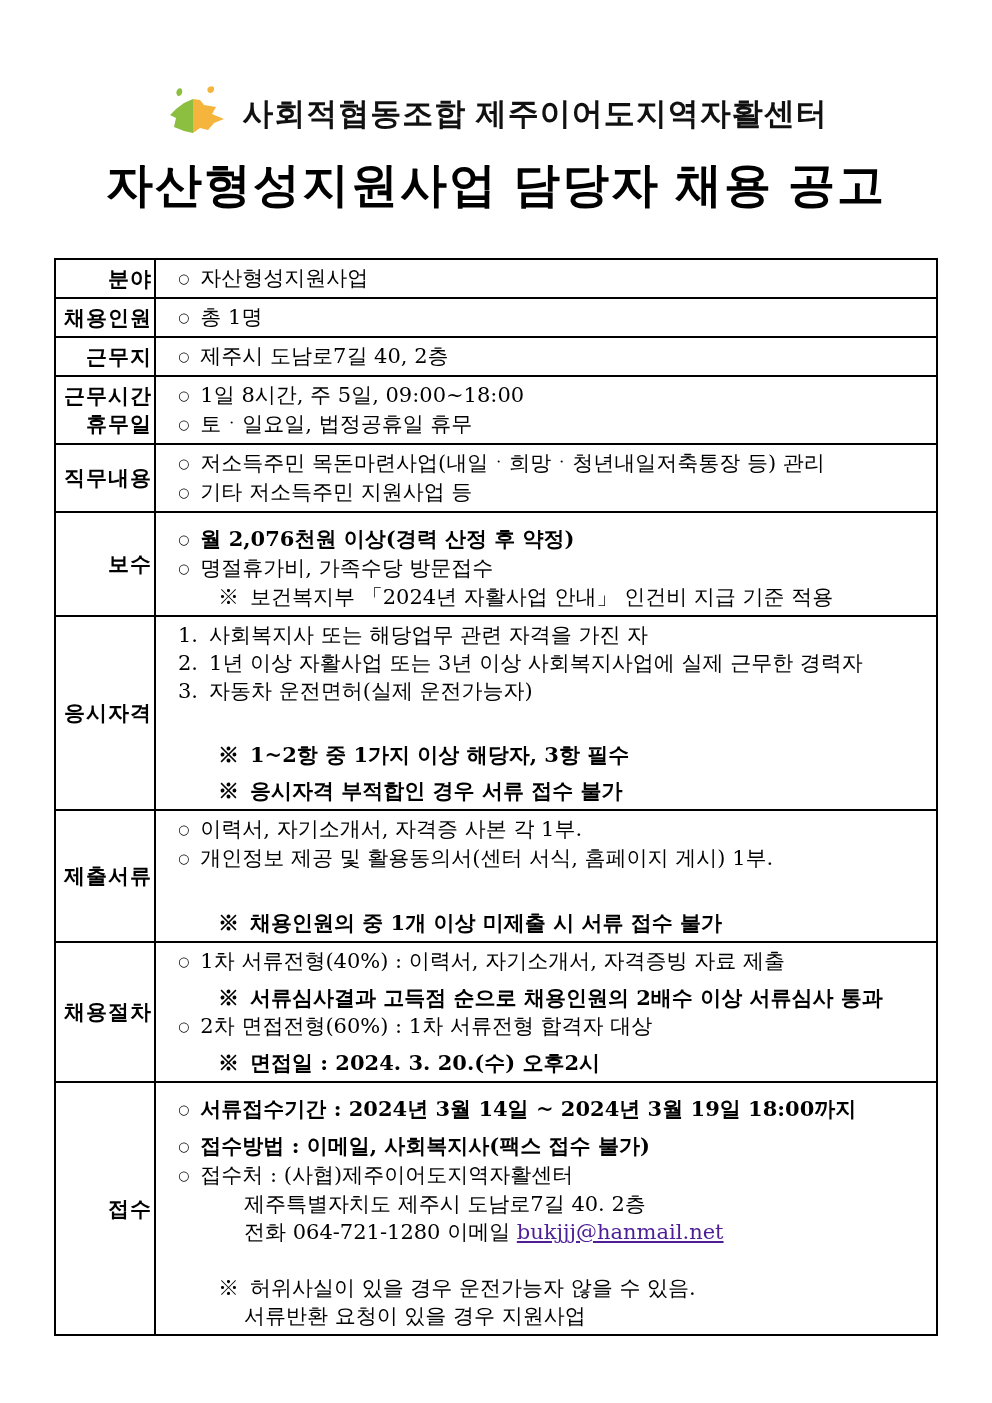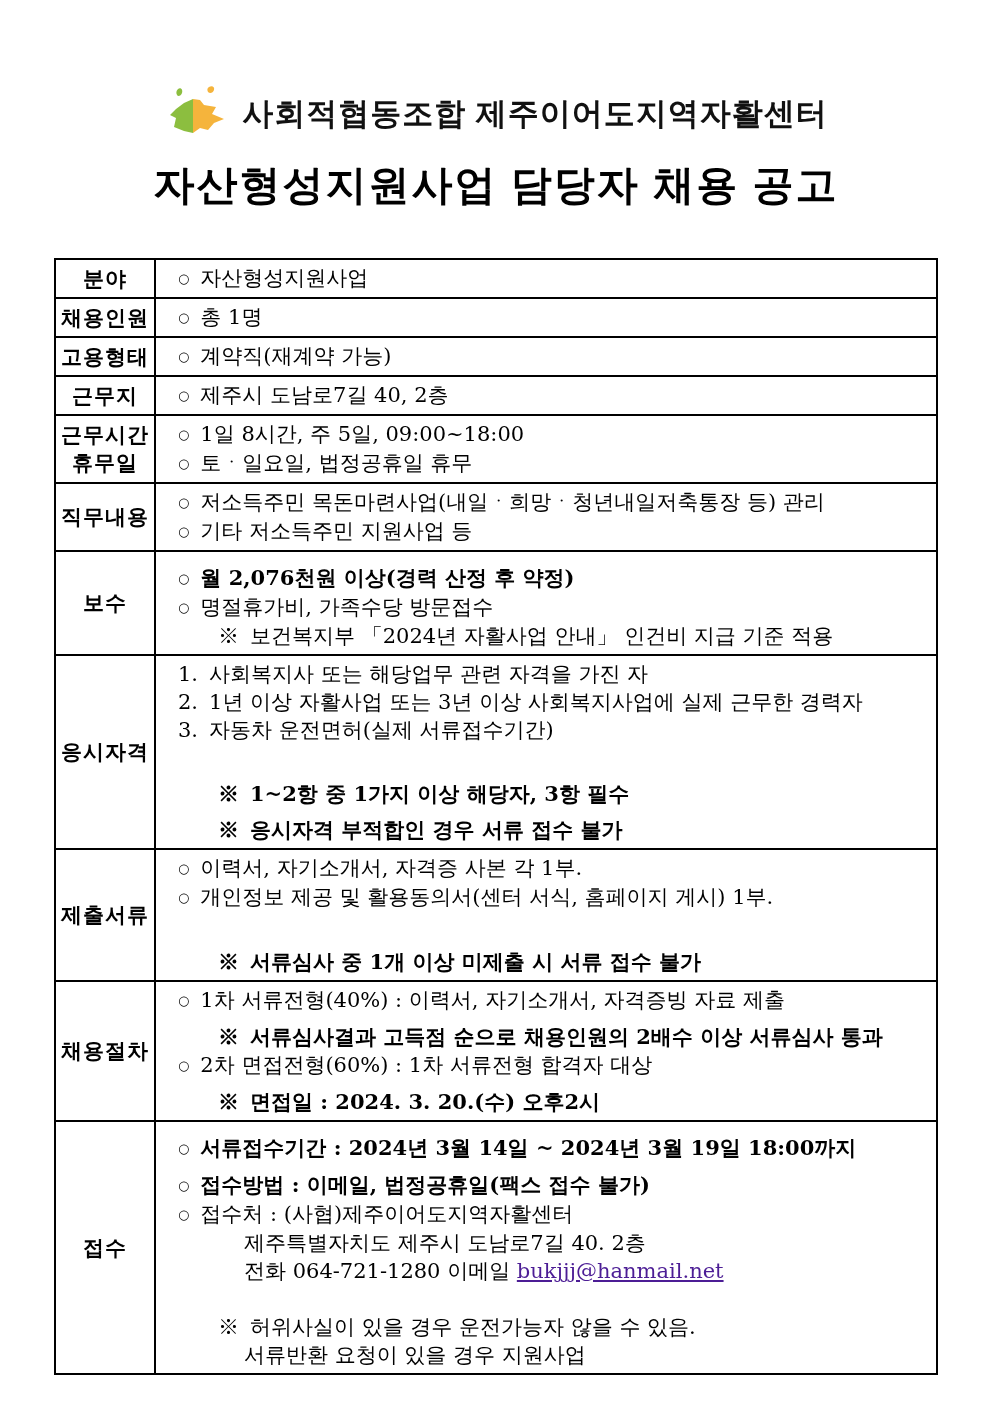--- a/index.html
+++ b/index.html
@@ -20,36 +20,36 @@
   }
   .logo { width: 62px; height: 58px; flex: 0 0 auto; }
   .org-name {
     font-family: "Liberation Sans", "DejaVu Sans", sans-serif;
     font-size: 31px; font-weight: 600; letter-spacing: 1px; color: #111;
     white-space: nowrap;
   }
   .page-title {
     margin-top: 12px;
     font-family: "Liberation Sans", "DejaVu Sans", sans-serif;
-    font-size: 41px; font-weight: 800; letter-spacing: 2px; color: #000;
+    font-size: 47px; font-weight: 800; letter-spacing: 2px; color: #000;
     line-height: 54px;
     white-space: nowrap;
   }
   table.recruit {
     margin: 46px auto 0 auto;
     width: 884px;
     border-collapse: collapse;
     table-layout: fixed;
   }
   table.recruit th, table.recruit td {
     border: 2px solid #000000;
   }
   table.recruit th {
     width: 100px;
-    text-align: center;
+    text-align: right;
     vertical-align: middle;
     font-size: 21px;
     font-weight: bold;
     padding: 4px 2px;
     line-height: 28px;
     letter-spacing: 1px;
   }
   table.recruit td {
     vertical-align: middle;
     font-size: 21px;
@@ -94,26 +94,20 @@
             <div class="line"><span class="bullet circle">○</span><span>자산형성지원사업</span></div>
           </td>
         </tr>
         <tr>
           <th>채용인원</th>
           <td>
             <div class="line"><span class="bullet circle">○</span><span>총 1명</span></div>
           </td>
         </tr>
         <tr>
-          <th>고용형태</th>
-          <td>
-            <div class="line"><span class="bullet circle">○</span><span>계약직(재계약 가능)</span></div>
-          </td>
-        </tr>
-        <tr>
           <th>근무지</th>
           <td>
             <div class="line"><span class="bullet circle">○</span><span>제주시 도남로7길 40, 2층</span></div>
           </td>
         </tr>
         <tr>
           <th>근무시간<br>휴무일</th>
           <td>
             <div class="line"><span class="bullet circle">○</span><span>1일 8시간, 주 5일, 09:00~18:00</span></div>
             <div class="line"><span class="bullet circle">○</span><span>토ㆍ일요일, 법정공휴일 휴무</span></div>
@@ -132,49 +126,49 @@
             <div class="line bold"><span class="bullet circle">○</span><span>월 2,076천원 이상(경력 산정 후 약정)</span></div>
             <div class="line"><span class="bullet circle">○</span><span>명절휴가비, 가족수당 방문접수</span></div>
             <div class="line indent-1"><span class="bullet">※</span><span>보건복지부 「2024년 자활사업 안내」 인건비 지급 기준 적용</span></div>
           </td>
         </tr>
         <tr>
           <th>응시자격</th>
           <td>
             <div class="line"><span class="bullet">1.</span><span>사회복지사 또는 해당업무 관련 자격을 가진 자</span></div>
             <div class="line"><span class="bullet">2.</span><span>1년 이상 자활사업 또는 3년 이상 사회복지사업에 실제 근무한 경력자</span></div>
-            <div class="line"><span class="bullet">3.</span><span>자동차 운전면허(실제 서류접수기간)</span></div>
+            <div class="line"><span class="bullet">3.</span><span>자동차 운전면허(실제 운전가능자)</span></div>
             <div class="line">&nbsp;</div>
             <div class="line bold indent-1"><span class="bullet">※</span><span>1~2항 중 1가지 이상 해당자, 3항 필수</span></div>
             <div class="line bold indent-1"><span class="bullet">※</span><span>응시자격 부적합인 경우 서류 접수 불가</span></div>
           </td>
         </tr>
         <tr>
           <th>제출서류</th>
           <td>
             <div class="line"><span class="bullet circle">○</span><span>이력서, 자기소개서, 자격증 사본 각 1부.</span></div>
             <div class="line"><span class="bullet circle">○</span><span>개인정보 제공 및 활용동의서(센터 서식, 홈페이지 게시) 1부.</span></div>
             <div class="line">&nbsp;</div>
-            <div class="line bold indent-1"><span class="bullet">※</span><span>서류심사 중 1개 이상 미제출 시 서류 접수 불가</span></div>
+            <div class="line bold indent-1"><span class="bullet">※</span><span>채용인원의 중 1개 이상 미제출 시 서류 접수 불가</span></div>
           </td>
         </tr>
         <tr>
           <th>채용절차</th>
           <td>
             <div class="line"><span class="bullet circle">○</span><span>1차 서류전형(40%) : 이력서, 자기소개서, 자격증빙 자료 제출</span></div>
             <div class="line bold indent-1"><span class="bullet">※</span><span>서류심사결과 고득점 순으로 채용인원의 2배수 이상 서류심사 통과</span></div>
             <div class="line"><span class="bullet circle">○</span><span>2차 면접전형(60%) : 1차 서류전형 합격자 대상</span></div>
             <div class="line bold indent-1"><span class="bullet">※</span><span>면접일 : 2024. 3. 20.(수) 오후2시</span></div>
           </td>
         </tr>
         <tr>
           <th>접수</th>
           <td>
             <div class="line bold"><span class="bullet circle">○</span><span>서류접수기간 : 2024년 3월 14일 ~ 2024년 3월 19일 18:00까지</span></div>
-            <div class="line bold"><span class="bullet circle">○</span><span>접수방법 : 이메일, 법정공휴일(팩스 접수 불가)</span></div>
+            <div class="line bold"><span class="bullet circle">○</span><span>접수방법 : 이메일, 사회복지사(팩스 접수 불가)</span></div>
             <div class="line"><span class="bullet circle">○</span><span>접수처 : (사협)제주이어도지역자활센터</span></div>
             <div class="line indent-2"><span>제주특별자치도 제주시 도남로7길 40. 2층</span></div>
             <div class="line indent-2"><span>전화 064-721-1280 이메일 </span><a class="email-link" href="mailto:bukjjj@hanmail.net" style="color: #4c1d95;">bukjjj@hanmail.net</a></div>
             <div class="line">&nbsp;</div>
             <div class="line indent-1"><span class="bullet">※</span><span>허위사실이 있을 경우 운전가능자 않을 수 있음.</span></div>
             <div class="line indent-2"><span>서류반환 요청이 있을 경우 지원사업</span></div>
           </td>
         </tr>
       </tbody>
   </table>

